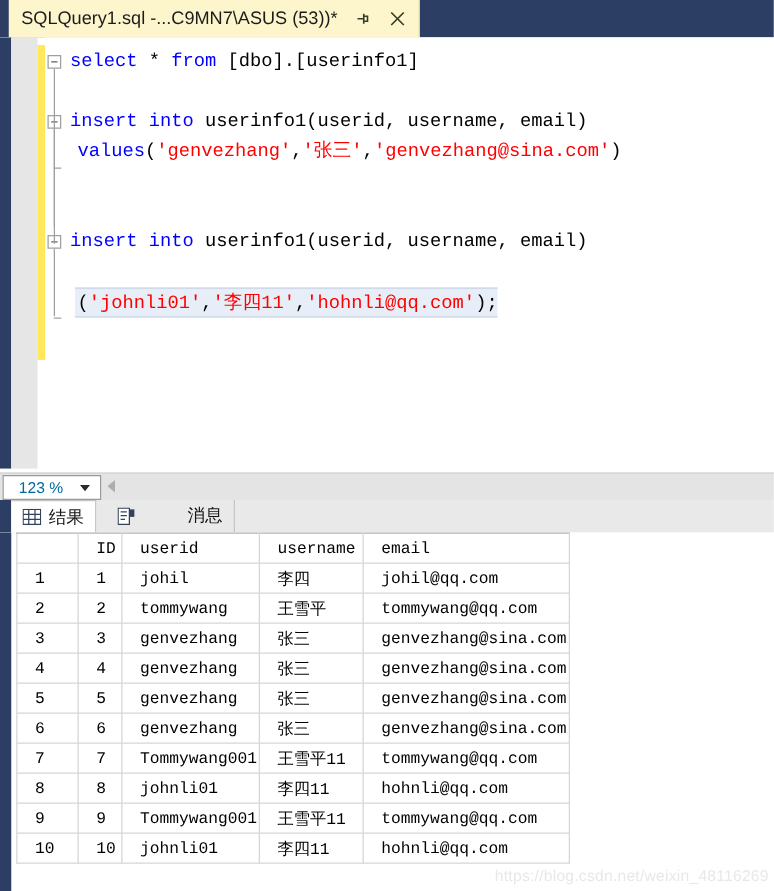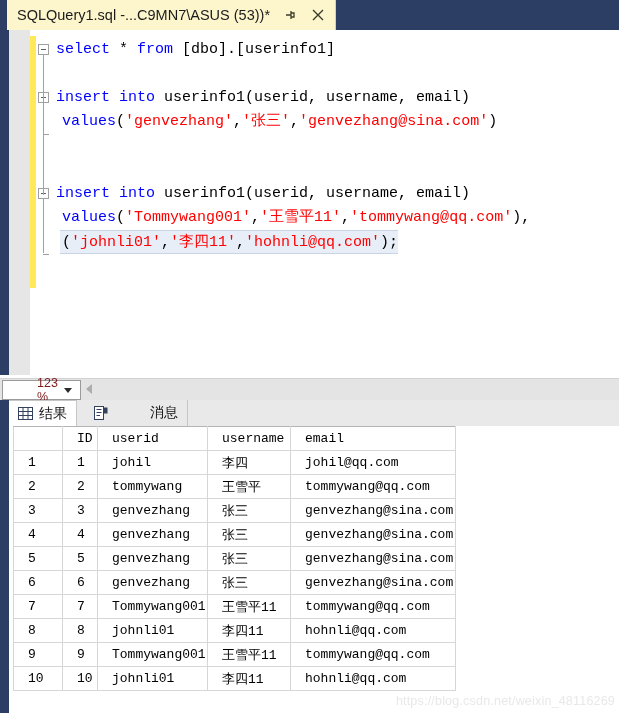--- a/index.html
+++ b/index.html
@@ -155,24 +155,23 @@
     left: 2px; top: 1px;
     width: 79px; height: 20px;
     background: #ffffff;
     border: 1px solid #9a9a9a;
     box-sizing: border-box;
     display: flex;
     align-items: center;
   }
   .zoom-val {
     font-size: 12.5px;
-    color: #7f1d1d;
+    color: #0369a1;
     padding-left: 12px;
     flex: 1;
-    margin-left: 22px;
   }
   .zoom-caret {
     width: 0; height: 0;
     border-left: 4px solid transparent;
     border-right: 4px solid transparent;
     border-top: 5px solid #2b2b2b;
     margin-right: 8px;
   }
   .hscroll-left {
     position: absolute;
@@ -318,21 +317,20 @@
       <div class="fold-line" style="left: 7px; top: 169px; height: 54px;"></div>
       <div class="fold-line" style="left: 7px; top: 25px; height: 140px;"></div>
       <div class="fold-foot" style="left: 7px; top: 104px; width: 6px;"></div>
       <div class="fold-foot" style="left: 7px; top: 224px; width: 6px;"></div>
     </div>
   <div class="code-area" id="code-area">
       <div class="code-line" style="top: 8px; left: 0px;"><span class="kw">select </span><span class="plain">* </span><span class="kw">from </span><span class="plain">[dbo].[userinfo1]</span></div>
       <div class="code-line" style="top: 56px; left: 0px;"><span class="kw">insert into </span><span class="plain">userinfo1(userid, username, email)</span></div>
       <div class="code-line" style="top: 80px; left: 6px;"><span class="kw">values</span><span class="plain">(</span><span class="str">'genvezhang'</span><span class="plain">,</span><span class="str">'张三'</span><span class="plain">,</span><span class="str">'genvezhang@sina.com'</span><span class="plain">)</span></div>
       <div class="code-line" style="top: 152px; left: 0px;"><span class="kw">insert into </span><span class="plain">userinfo1(userid, username, email)</span></div>
-      <div class="code-line" style="top: 176px; left: 6px;"><span class="kw">values</span><span class="plain">(</span><span class="str">'Tommywang001'</span><span class="plain">,</span><span class="str">'王雪平11'</span><span class="plain">,</span><span class="str">'tommywang@qq.com'</span><span class="plain">),</span></div>
       <div class="code-line sel-hl" style="top: 200px; left: 4px; padding-left: 2px;"><span class="plain">(</span><span class="str">'johnli01'</span><span class="plain">,</span><span class="str">'李四11'</span><span class="plain">,</span><span class="str">'hohnli@qq.com'</span><span class="plain">);</span></div>
     </div>
 </div>
 
 <div class="split-gap"></div>
 <div class="zoombar">
   <div class="zoom-combo">
     <span class="zoom-val">123 %</span>
     <span class="zoom-caret"></span>
   </div>

